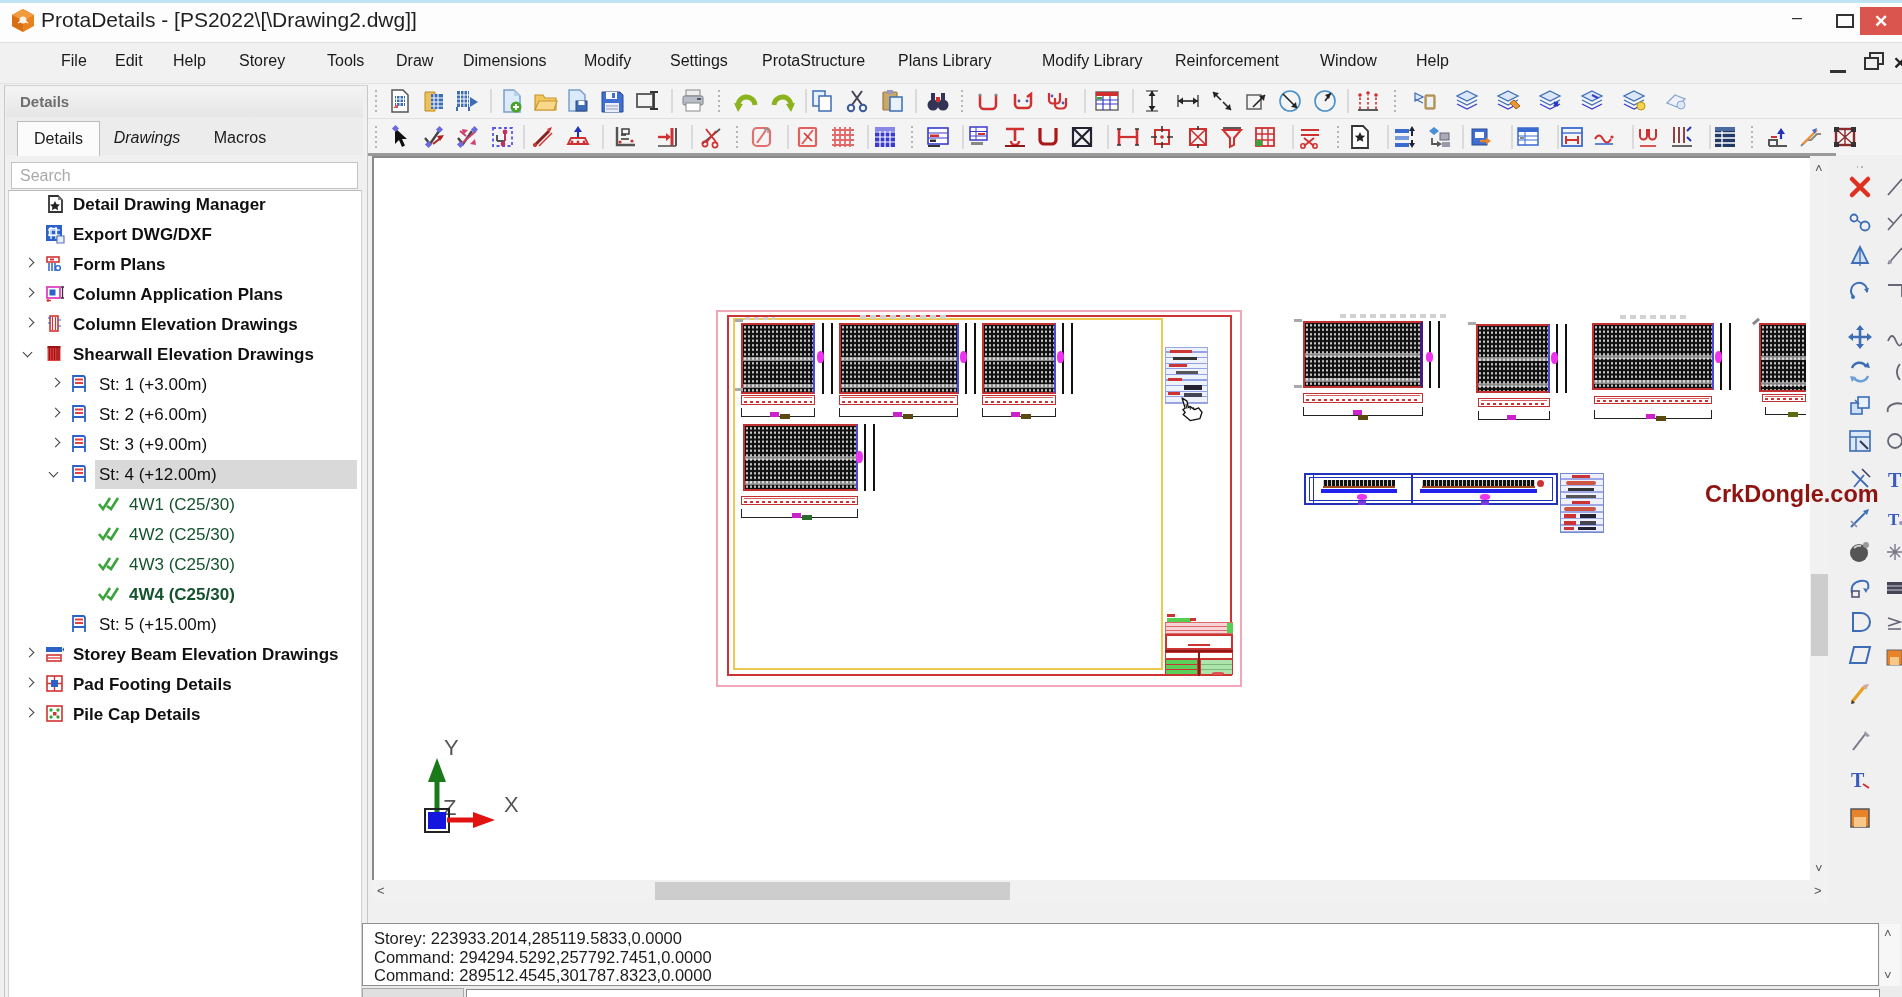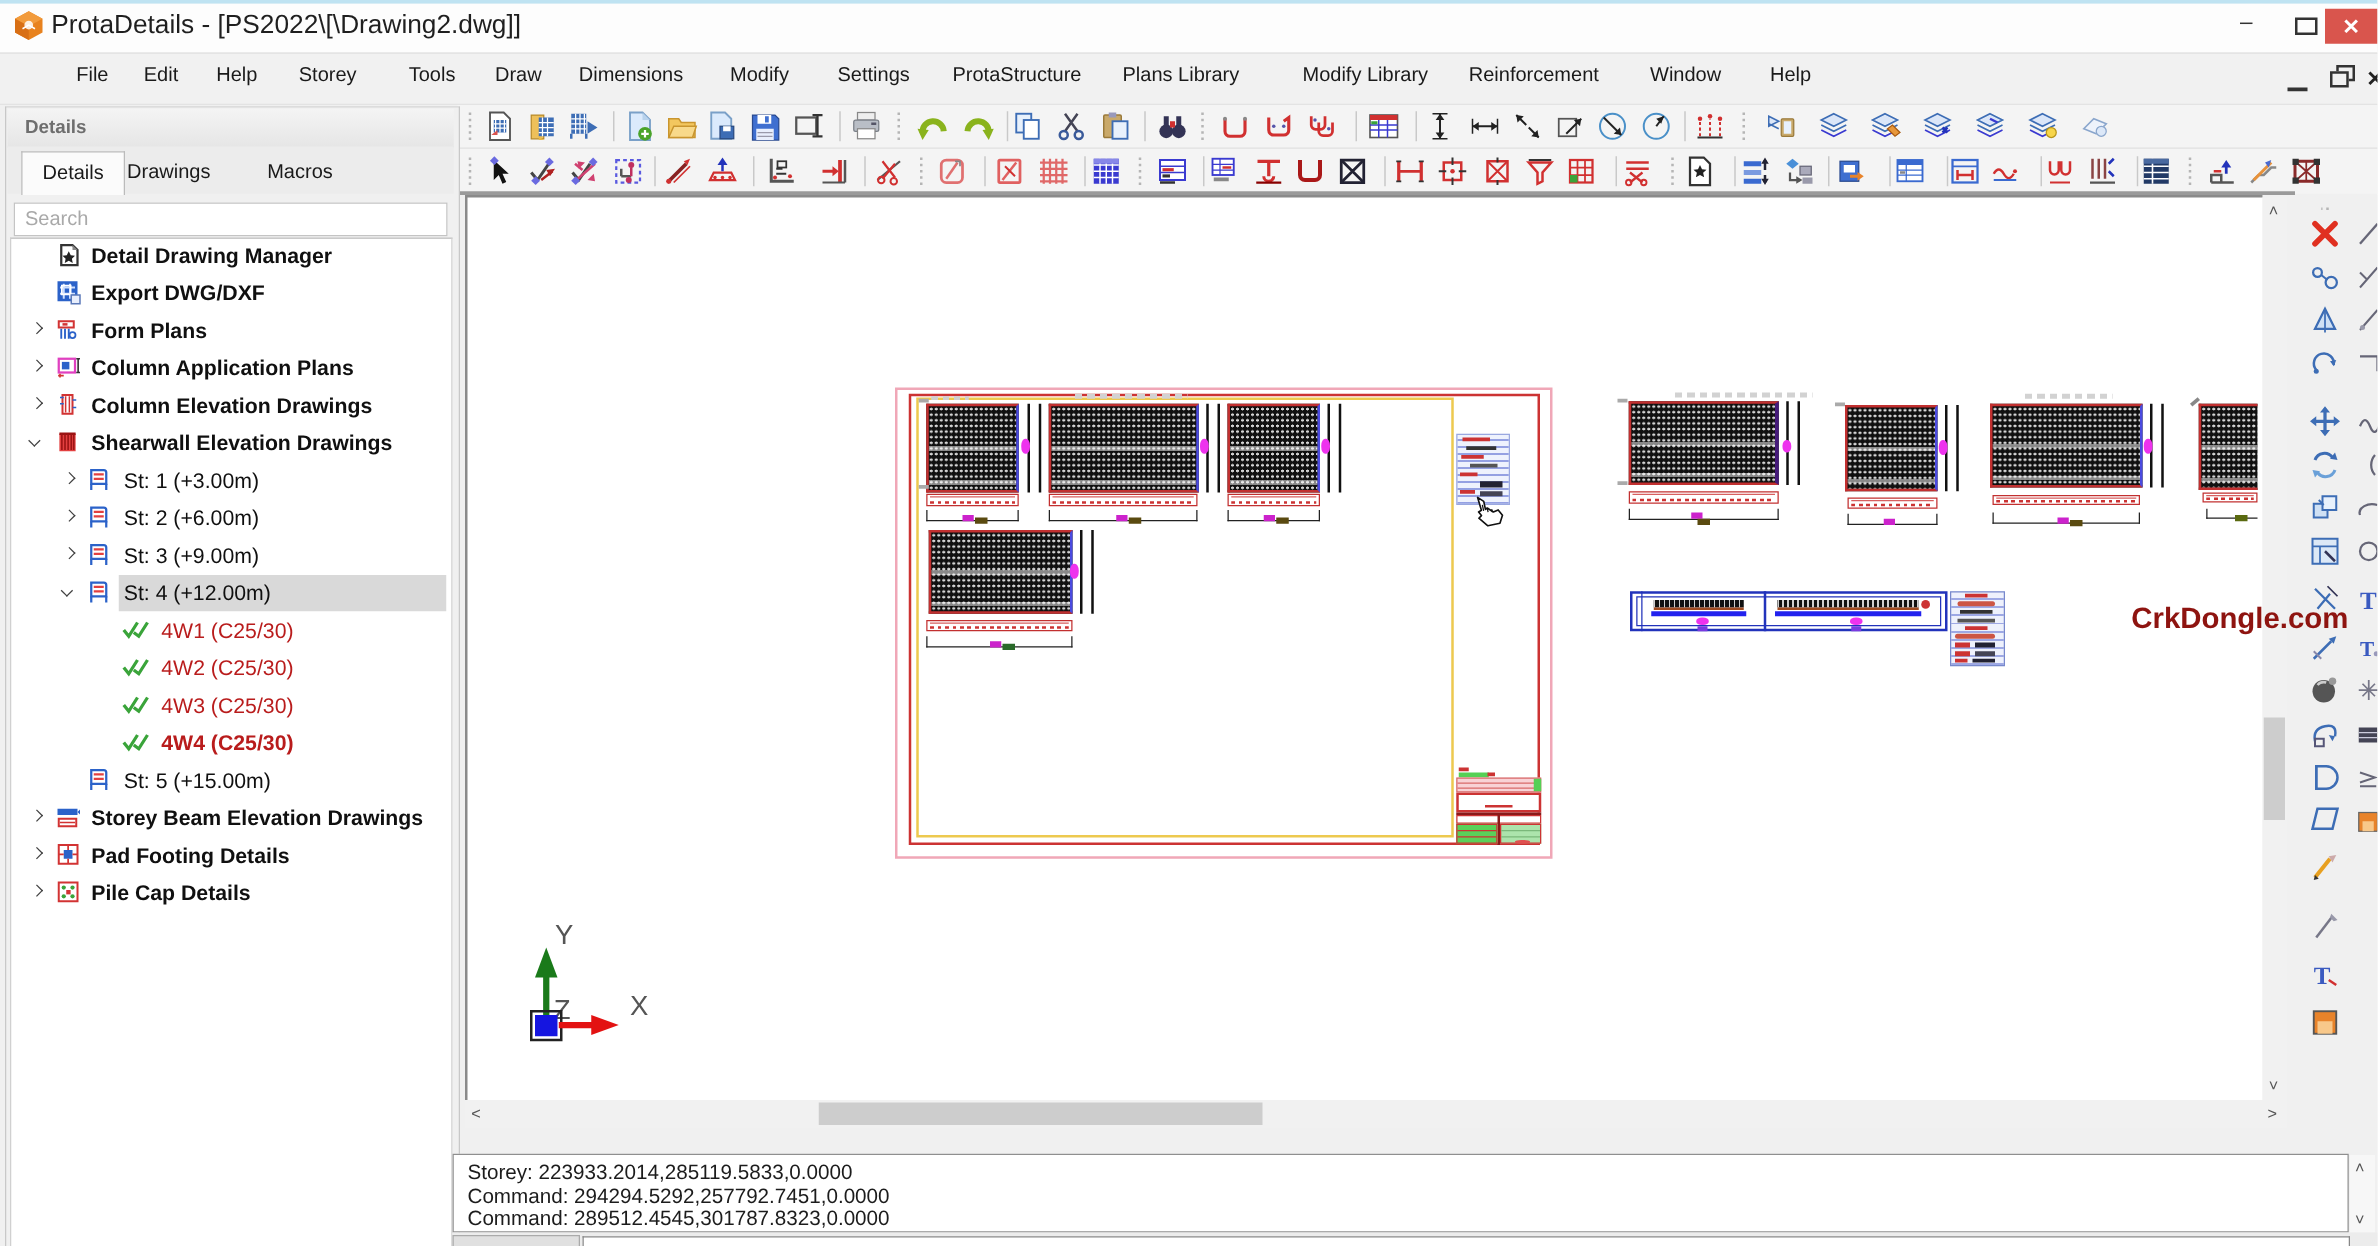--- a/index.html
+++ b/index.html
@@ -25,33 +25,33 @@
 #tbar-sep{left:366px;top:118px;width:1536px;height:1px;background:#e0e0e0;}
 #tbar-bot{left:366px;top:153px;width:1470px;height:3px;background:#9a9a9a;}
 
 #lpanel{left:4px;top:85px;width:362px;height:912px;background:#f0f0f0;border:1px solid #c8c8c8;border-top:1px solid #d5d5d5;}
 #lp-head{left:6px;top:87px;width:357px;height:30px;background:linear-gradient(#f4f4f4,#e6e6e6);border-bottom:1px solid #dcdcdc;}
 #lp-head span{position:absolute;left:14px;top:6px;font-weight:bold;font-size:15px;color:#6e6e6e;}
 #tabs{left:6px;top:117px;width:357px;height:38px;background:#ececec;}
 .tab{position:absolute;top:121px;height:34px;font-size:16px;color:#1a1a1a;text-align:center;}
 #tab1{left:17px;width:81px;background:#fbfbfb;border:1px solid #bbb;border-bottom:none;}
 #tab1 span,#tab2 span,#tab3 span{display:block;margin-top:8px;}
-#tab2{left:86px;width:98px;}
+#tab2{left:98px;width:98px;font-style:italic;}
 #tab3{left:196px;width:88px;}
 #searchbox{left:11px;top:162px;width:347px;height:27px;background:#fff;border:1px solid #c4c4c4;box-sizing:border-box;}
 #searchbox span{position:absolute;left:8px;top:4px;font-size:16px;color:#a9a9a9;}
 #tree{left:8px;top:190px;width:352px;height:806px;background:#fff;border:1px solid #d0d0d0;border-top:1px solid #b9b9b9;}
 .trow{position:absolute;height:29px;width:350px;font-size:17px;color:#101010;}
 .trow b{position:absolute;top:5px;font-weight:bold;}
 .trow s{position:absolute;top:5px;text-decoration:none;}
 .exp{position:absolute;top:8px;width:12px;height:12px;}
 .exp:before{content:"";position:absolute;left:2px;top:1px;width:6px;height:6px;border-right:1.7px solid #3f3f3f;border-top:1.7px solid #3f3f3f;transform:rotate(45deg);}
 .expd:before{transform:rotate(135deg) !important;left:2px;top:0;}
 .sel{background:#d9d9d9;}
-.grn{color:#b91c1c;}
+.grn{color:#14532d;}
 .ticon{position:absolute;top:4px;width:20px;height:20px;}
 
 #canvas{left:372px;top:156px;width:1436px;height:724px;background:#fff;border-left:2px solid #8a8a8a;border-top:2px solid #8a8a8a;overflow:hidden;}
 
 #vsb{left:1810px;top:158px;width:19px;height:722px;background:#f1f1f1;}
 #vsb .thumb{position:absolute;left:1px;top:416px;width:17px;height:82px;background:#cdcdcd;}
 #hsb{left:372px;top:880px;width:1457px;height:22px;background:#f1f1f1;}
 #hsb .thumb{position:absolute;left:283px;top:2px;width:355px;height:18px;background:#cdcdcd;}
 .sbarrow{position:absolute;color:#555;font-size:13px;font-family:"Liberation Sans",sans-serif;}
 

